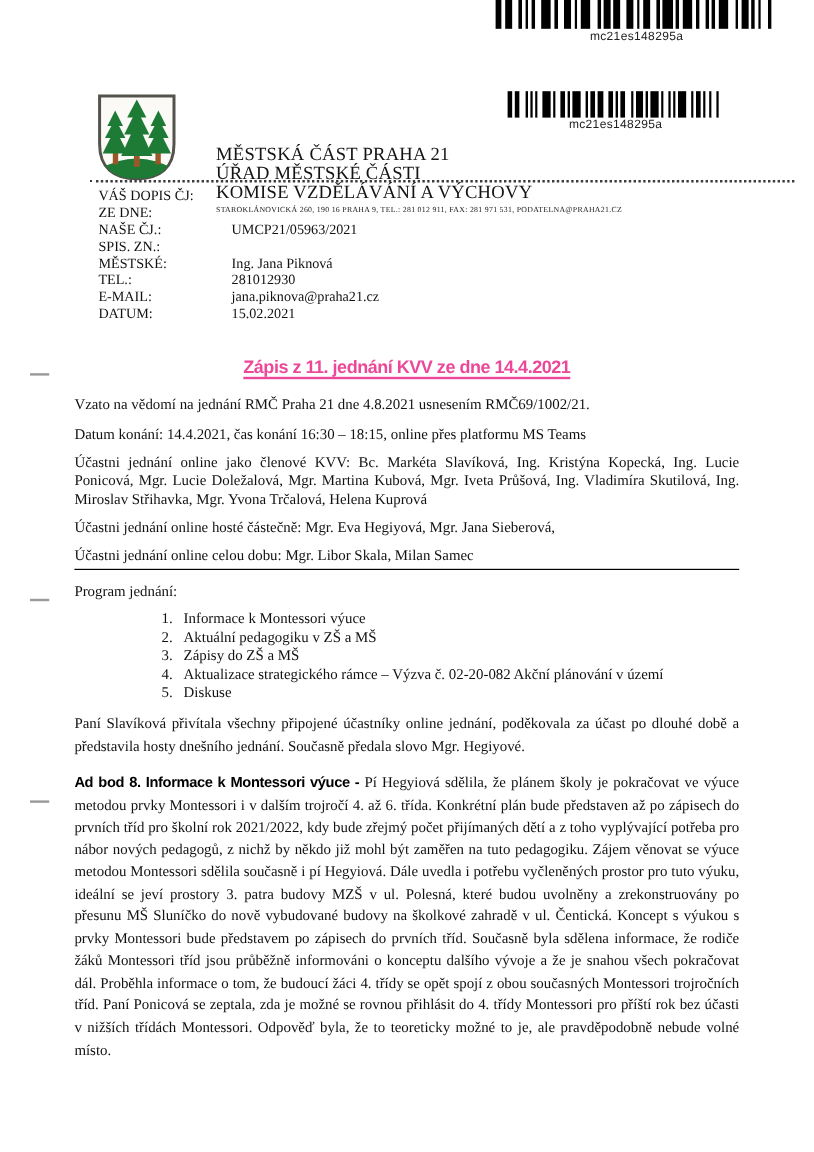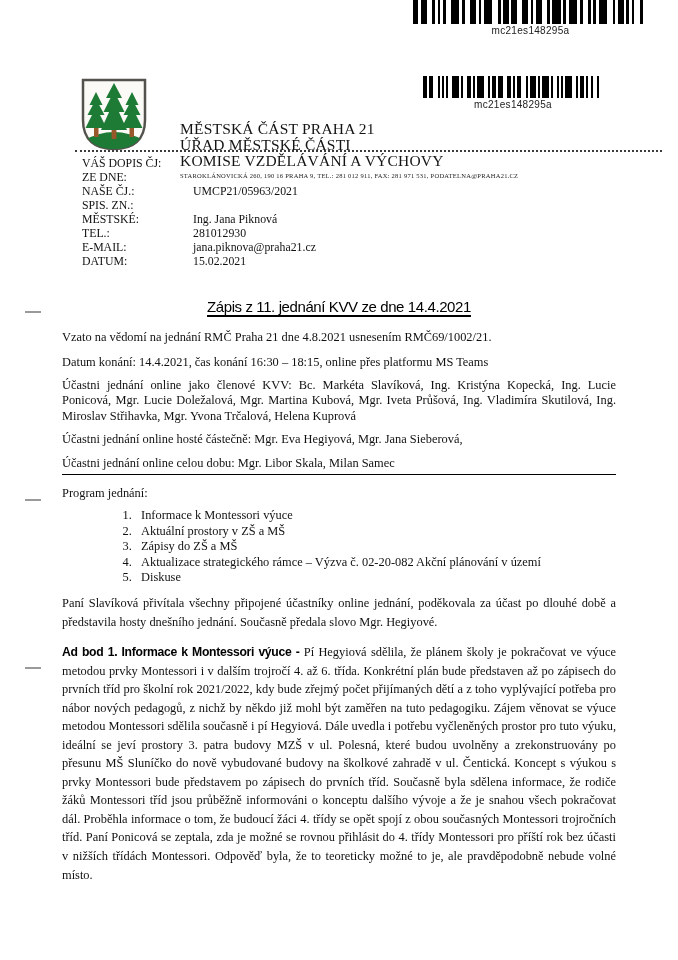--- a/index.html
+++ b/index.html
@@ -48,37 +48,37 @@
   .meta span { white-space:nowrap; }
 
   
   .fold-mark {
     position:absolute; left:25px; width:16px; height:2px; background:#9a9a9a;
   }
 
   
   .doc-title {
     position:absolute; left:0; right:0; top:298px; text-align:center;
-    font-family:"Liberation Sans", sans-serif; font-weight:400;
-    font-size:15px; letter-spacing:-0.4px; color:#000000;
+    font-family:"Liberation Sans", sans-serif; font-weight:700;
+    font-size:15px; letter-spacing:-0.4px; color:#ec4899;
     text-decoration:underline; text-decoration-thickness:1.5px; text-underline-offset:3px;
   }
   .para {
     position:absolute; left:62px; width:554px;
     font-size:12.4px; line-height:15.4px; color:#111;
   }
   .loose { line-height:18.55px; }
   .just  { text-align:justify; }
   #para-guests-full { border-bottom:1.4px solid #000; padding-bottom:3px; }
   .program-list {
     position:absolute; left:62px; top:508px; width:554px;
     font-size:12.4px; line-height:15.6px; color:#111;
     list-style-type:decimal; padding-left:73px;
   }
-  .program-list li { padding-left:6px; }
+  .program-list li { padding-left:6px;margin-left:12px; }
   .inline-head {
     font-family:"Liberation Sans", sans-serif; font-weight:700;
     font-size:12.2px; letter-spacing:-0.3px; color:#000;
   }
   .page-number {
     position:absolute; left:0; right:0; top:883px; text-align:center;
     font-size:11.5px; color:#222;
   }
 </style>
 </head>
@@ -279,27 +279,27 @@
 
   <div class="para" style="top:330px">Vzato na vědomí na jednání RMČ Praha 21 dne 4.8.2021 usnesením RMČ69/1002/21.</div>
   <div class="para" style="top:355px">Datum konání: 14.4.2021, čas konání 16:30 – 18:15, online přes platformu MS Teams</div>
   <div class="para just" style="top:378px">Účastni jednání online jako členové KVV: Bc. Markéta Slavíková, Ing. Kristýna Kopecká, Ing. Lucie Ponicová, Mgr. Lucie Doležalová, Mgr. Martina Kubová, Mgr. Iveta Průšová, Ing. Vladimíra Skutilová, Ing. Miroslav Střihavka, Mgr. Yvona Trčalová, Helena Kuprová</div>
   <div class="para" style="top:432px">Účastni jednání online hosté částečně: Mgr. Eva Hegiyová, Mgr. Jana Sieberová,</div>
   <div class="para" style="top:456px" id="para-guests-full">Účastni jednání online celou dobu: Mgr. Libor Skala, Milan Samec</div>
   <div class="para" style="top:486px">Program jednání:</div>
 
   <ol class="program-list">
     <li>Informace k Montessori výuce</li>
-    <li>Aktuální prostory v ZŠ a MŠ</li>
+    <li>Aktuální pedagogiku v ZŠ a MŠ</li>
     <li>Zápisy do ZŠ a MŠ</li>
     <li>Aktualizace strategického rámce – Výzva č. 02-20-082 Akční plánování v území</li>
     <li>Diskuse</li>
   </ol>
 
   <div class="para just loose" style="top:594px">Paní Slavíková přivítala všechny připojené účastníky online jednání, poděkovala za účast po dlouhé době a představila hosty dnešního jednání. Současně předala slovo Mgr. Hegiyové.</div>
 
   <div class="para just loose" style="top:643px">
-    <span class="inline-head">Ad bod 1. Informace k Montessori výuce -</span>
+    <span class="inline-head">Ad bod 8. Informace k Montessori výuce -</span>
     <span>Pí Hegyiová sdělila, že plánem školy je pokračovat ve výuce metodou prvky Montessori i v dalším trojročí 4. až 6. třída. Konkrétní plán bude představen až po zápisech do prvních tříd pro školní rok 2021/2022, kdy bude zřejmý počet přijímaných dětí a z toho vyplývající potřeba pro nábor nových pedagogů, z nichž by někdo již mohl být zaměřen na tuto pedagogiku. Zájem věnovat se výuce metodou Montessori sdělila současně i pí Hegyiová. Dále uvedla i potřebu vyčleněných prostor pro tuto výuku, ideální se jeví prostory 3. patra budovy MZŠ v ul. Polesná, které budou uvolněny a zrekonstruovány po přesunu MŠ Sluníčko do nově vybudované budovy na školkové zahradě v ul. Čentická. Koncept s výukou s prvky Montessori bude představem po zápisech do prvních tříd. Současně byla sdělena informace, že rodiče žáků Montessori tříd jsou průběžně informováni o konceptu dalšího vývoje a že je snahou všech pokračovat dál. Proběhla informace o tom, že budoucí žáci 4. třídy se opět spojí z obou současných Montessori trojročních tříd. Paní Ponicová se zeptala, zda je možné se rovnou přihlásit do 4. třídy Montessori pro příští rok bez účasti v nižších třídách Montessori. Odpověď byla, že to teoreticky možné to je, ale pravděpodobně nebude volné místo.</span>
   </div>
 
 
 </div>
 
 </body></html>

